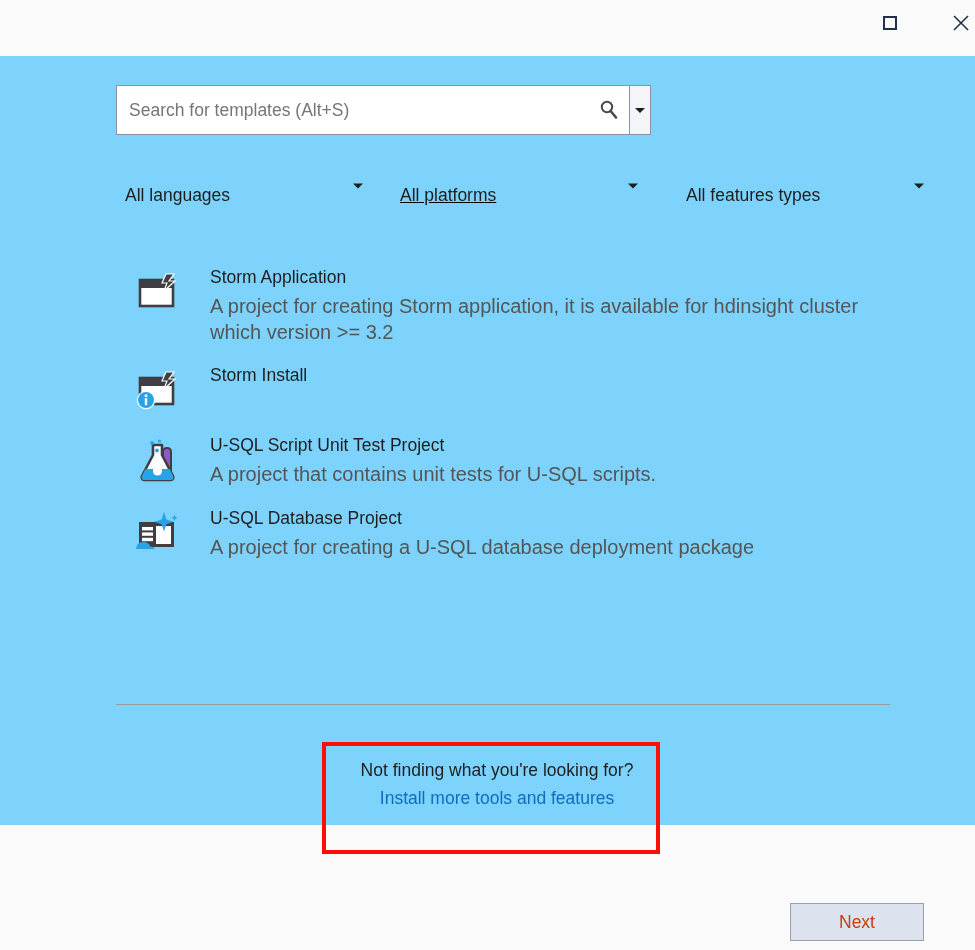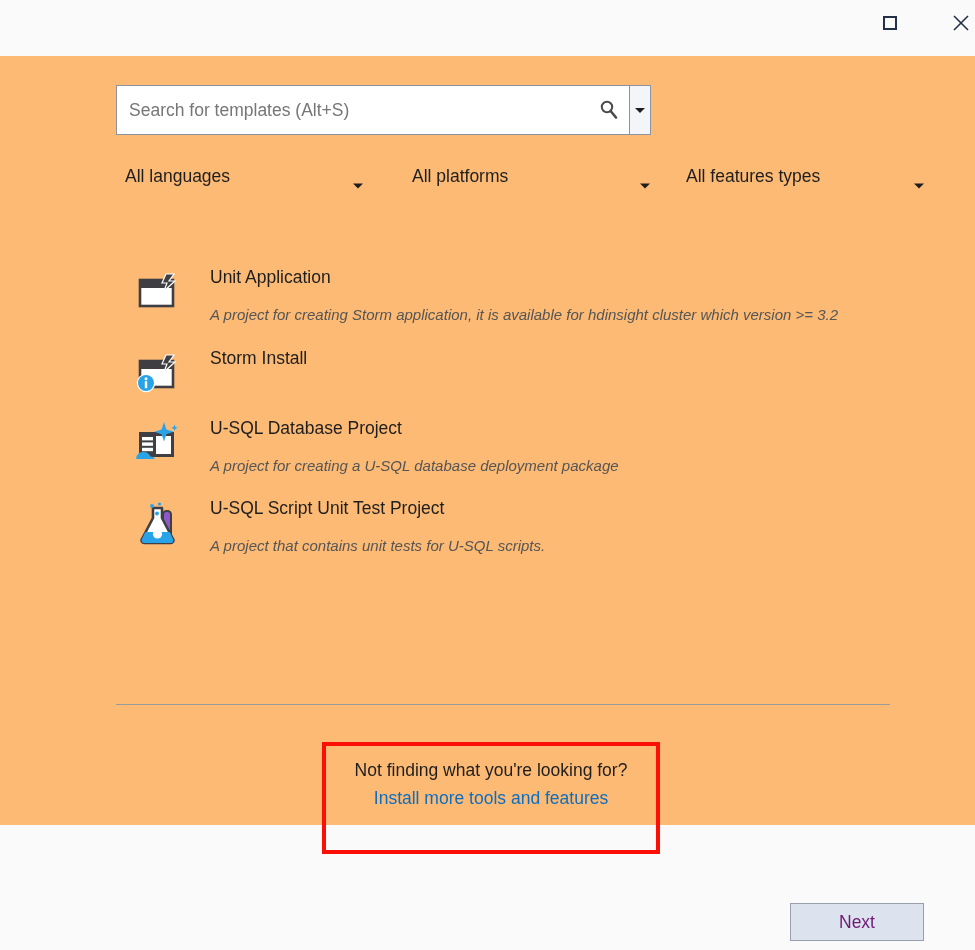--- a/index.html
+++ b/index.html
@@ -46,21 +46,21 @@
     box-sizing: border-box;
   }
 
   
   .panel {
     position: absolute;
     top: 56px;
     left: 0;
     width: 975px;
     height: 769px;
-    background: #fdba74;
+    background: #7dd3fc;
   }
 
   
   .search-wrap {
     position: absolute;
     left: 116px;
     top: 29px;
     width: 535px;
     height: 50px;
     display: flex;
@@ -108,39 +108,39 @@
     left: 116px;
     top: 110px;
     width: 800px;
     height: 40px;
   }
   .filter {
     position: absolute;
     top: 0;
     height: 40px;
     display: flex;
-    align-items: flex-start;
+    align-items: flex-end;
     background: transparent;
     border: none;
     padding: 0;
     cursor: default;
   }
   .filter-label {
     font-size: 17.5px;
     color: #1e1e1e;
     white-space: nowrap;
   }
   .filter-caret {
     position: absolute;
     top: 50%;
     transform: translateY(-50%);
   }
   .f0 { left: 9px; width: 268px; }
   .f0 .filter-caret { left: 228px; }
-  .f1 { left: 296px; width: 268px; }
+  .f1 { left: 284px; width: 268px; text-decoration: underline; }
   .f1 .filter-caret { left: 228px; }
   .f2 { left: 570px; width: 258px; }
   .f2 .filter-caret { left: 228px; }
 
   .caret {
     width: 0; height: 0;
     border-left: 5px solid transparent;
     border-right: 5px solid transparent;
     border-top: 5px solid #1e1e1e;
   }
@@ -172,45 +172,45 @@
   .tmpl-text {
     margin-left: 28px;
     padding-top: 3px;
   }
   .tmpl-title {
     font-size: 17.5px;
     color: #1e1e1e;
     line-height: 26px;
   }
   .tmpl-desc {
-    font-size: 15px;
+    font-size: 20px;
     color: #555555;
     line-height: 25.5px;
     max-width: 655px;
-    margin-top: 12px;
-    font-style: italic;
+    margin-top: 4px;
   }
 
   
   .sep {
     position: absolute;
     left: 116px;
     top: 648px;
     width: 774px;
     height: 1px;
     background: #9a9a9a;
   }
 
   
   .notfind {
     position: absolute;
     left: 322px;
     top: 700px;
     width: 338px;
     text-align: center;
+    padding-left: 6px;
   }
   .notfind-text {
     font-size: 17.5px;
     color: #1e1e1e;
     line-height: 28px;
   }
   .notfind-link {
     display: inline-block;
     font-size: 17.5px;
     color: #0d6ebf;
@@ -222,21 +222,21 @@
   
   .next-btn {
     position: absolute;
     left: 790px;
     top: 903px;
     width: 134px;
     height: 38px;
     background: #dde3ee;
     border: 1px solid #9aa0ab;
     box-sizing: border-box;
-    color: #701a75;
+    color: #c2410c;
     font-family: "Liberation Sans", sans-serif;
     font-size: 17.5px;
     cursor: default;
   }
 
   
   .annot {
     position: absolute;
     left: 322px;
     top: 742px;
@@ -296,39 +296,57 @@
 
     <div class="tmpl-item">
       <div class="tmpl-icon">
         <svg width="48" height="48" viewBox="0 0 48 48">
           <rect x="6" y="12" width="33" height="26" fill="#ffffff" stroke="#3f3f43" stroke-width="2.6"></rect>
           <rect x="6" y="12" width="33" height="8" fill="#3f3f43"></rect>
           <polygon points="32,6 40,6 35,13 41,13 30,23 33,15 28,15" fill="#3f3f43" stroke="#ffffff" stroke-width="1.2"></polygon>
         </svg>
       </div>
       <div class="tmpl-text">
-        <div class="tmpl-title">Unit Application</div>
+        <div class="tmpl-title">Storm Application</div>
         <div class="tmpl-desc">A project for creating Storm application, it is available for hdinsight cluster which version &gt;= 3.2</div>
       </div>
     </div>
 
     <div class="tmpl-item">
       <div class="tmpl-icon">
         <svg width="48" height="48" viewBox="0 0 48 48">
           <rect x="6" y="12" width="33" height="26" fill="#ffffff" stroke="#3f3f43" stroke-width="2.6"></rect>
           <rect x="6" y="12" width="33" height="8" fill="#3f3f43"></rect>
           <polygon points="32,6 40,6 35,13 41,13 30,23 33,15 28,15" fill="#3f3f43" stroke="#ffffff" stroke-width="1.2"></polygon>
           <circle cx="12" cy="34" r="9.2" fill="#ffffff"></circle>
           <circle cx="12" cy="34" r="8" fill="#29a3e8"></circle>
           <circle cx="12" cy="29.8" r="1.5" fill="#ffffff"></circle>
           <rect x="10.8" y="32.2" width="2.4" height="7" fill="#ffffff"></rect>
         </svg>
       </div>
       <div class="tmpl-text">
         <div class="tmpl-title">Storm Install</div>
+      </div>
+    </div>
+
+    <div class="tmpl-item">
+      <div class="tmpl-icon">
+        <svg width="48" height="48" viewBox="0 0 48 48">
+          <rect x="29" y="12" width="8" height="26" rx="3.6" fill="#8e58c8" stroke="#3f3f43" stroke-width="2"></rect>
+          <path d="M19 9 h9 v10 l11 21 a2.6 2.6 0 0 1 -2.3 4 h-26.4 a2.6 2.6 0 0 1 -2.3 -4 l11 -21 z" fill="#ffffff" stroke="#3f3f43" stroke-width="2.6" stroke-linejoin="round"></path>
+          <path d="M11.3 33 h24.4 l3.3 7 a2.6 2.6 0 0 1 -2.3 4 h-26.4 a2.6 2.6 0 0 1 -2.3 -4 z" fill="#29a3e8"></path>
+          <circle cx="23.5" cy="35" r="4.6" fill="#ffffff"></circle>
+          <circle cx="23" cy="14.5" r="1.9" fill="#29a3e8"></circle>
+          <circle cx="18" cy="7" r="1.9" fill="#29a3e8"></circle>
+          <circle cx="25.5" cy="5" r="1.6" fill="#29a3e8"></circle>
+        </svg>
+      </div>
+      <div class="tmpl-text">
+        <div class="tmpl-title">U-SQL Script Unit Test Project</div>
+        <div class="tmpl-desc">A project that contains unit tests for U-SQL scripts.</div>
       </div>
     </div>
 
     <div class="tmpl-item">
       <div class="tmpl-icon">
         <svg width="48" height="48" viewBox="0 0 48 48">
           <rect x="5" y="13" width="35" height="25" fill="#3f3f43"></rect>
           <rect x="22" y="17" width="15" height="18" fill="#ffffff"></rect>
           <rect x="8" y="18" width="11" height="3.4" fill="#ffffff"></rect>
           <rect x="8" y="23.4" width="11" height="3.4" fill="#ffffff"></rect>
@@ -337,38 +355,20 @@
           <polygon points="40.5,5.5 41.4,7.9 43.8,8.8 41.4,9.7 40.5,12.1 39.6,9.7 37.2,8.8 39.6,7.9" fill="#29a3e8"></polygon>
           <path d="M2 40 a7.5 7.5 0 0 1 14.4 -2.4 a5 5 0 0 1 4.6 2.4 z" fill="#29a3e8"></path>
         </svg>
       </div>
       <div class="tmpl-text">
         <div class="tmpl-title">U-SQL Database Project</div>
         <div class="tmpl-desc">A project for creating a U-SQL database deployment package</div>
       </div>
     </div>
 
-    <div class="tmpl-item">
-      <div class="tmpl-icon">
-        <svg width="48" height="48" viewBox="0 0 48 48">
-          <rect x="29" y="12" width="8" height="26" rx="3.6" fill="#8e58c8" stroke="#3f3f43" stroke-width="2"></rect>
-          <path d="M19 9 h9 v10 l11 21 a2.6 2.6 0 0 1 -2.3 4 h-26.4 a2.6 2.6 0 0 1 -2.3 -4 l11 -21 z" fill="#ffffff" stroke="#3f3f43" stroke-width="2.6" stroke-linejoin="round"></path>
-          <path d="M11.3 33 h24.4 l3.3 7 a2.6 2.6 0 0 1 -2.3 4 h-26.4 a2.6 2.6 0 0 1 -2.3 -4 z" fill="#29a3e8"></path>
-          <circle cx="23.5" cy="35" r="4.6" fill="#ffffff"></circle>
-          <circle cx="23" cy="14.5" r="1.9" fill="#29a3e8"></circle>
-          <circle cx="18" cy="7" r="1.9" fill="#29a3e8"></circle>
-          <circle cx="25.5" cy="5" r="1.6" fill="#29a3e8"></circle>
-        </svg>
-      </div>
-      <div class="tmpl-text">
-        <div class="tmpl-title">U-SQL Script Unit Test Project</div>
-        <div class="tmpl-desc">A project that contains unit tests for U-SQL scripts.</div>
-      </div>
-    </div>
-
   </div>
 
   <div class="sep"></div>
 
   <div class="notfind">
     <div class="notfind-text">Not finding what you're looking for?</div>
     <a class="notfind-link" href="#">Install more tools and features</a>
   </div>
 
 </div>

